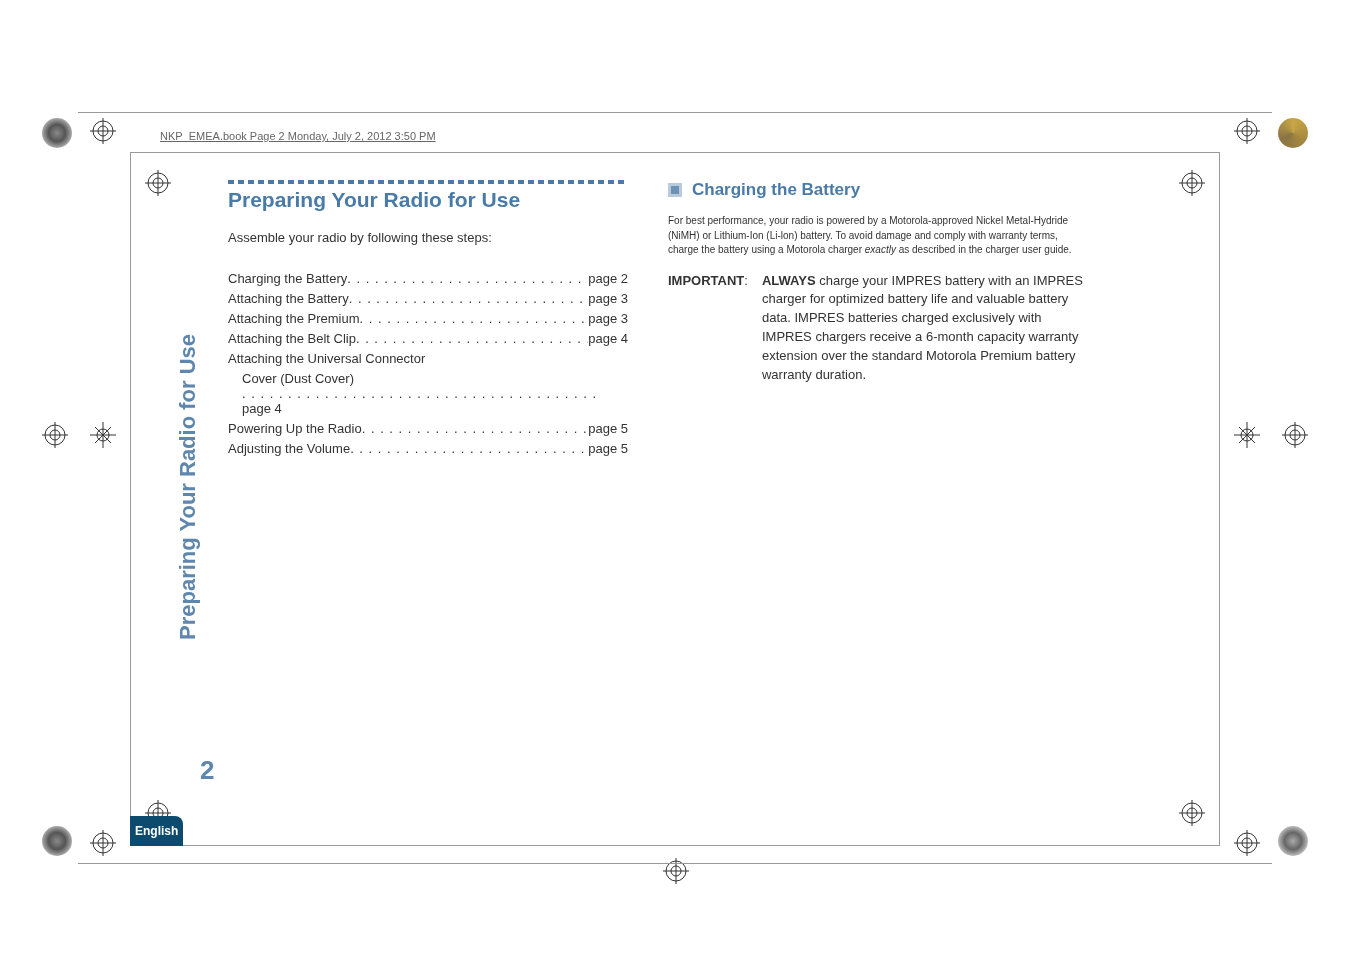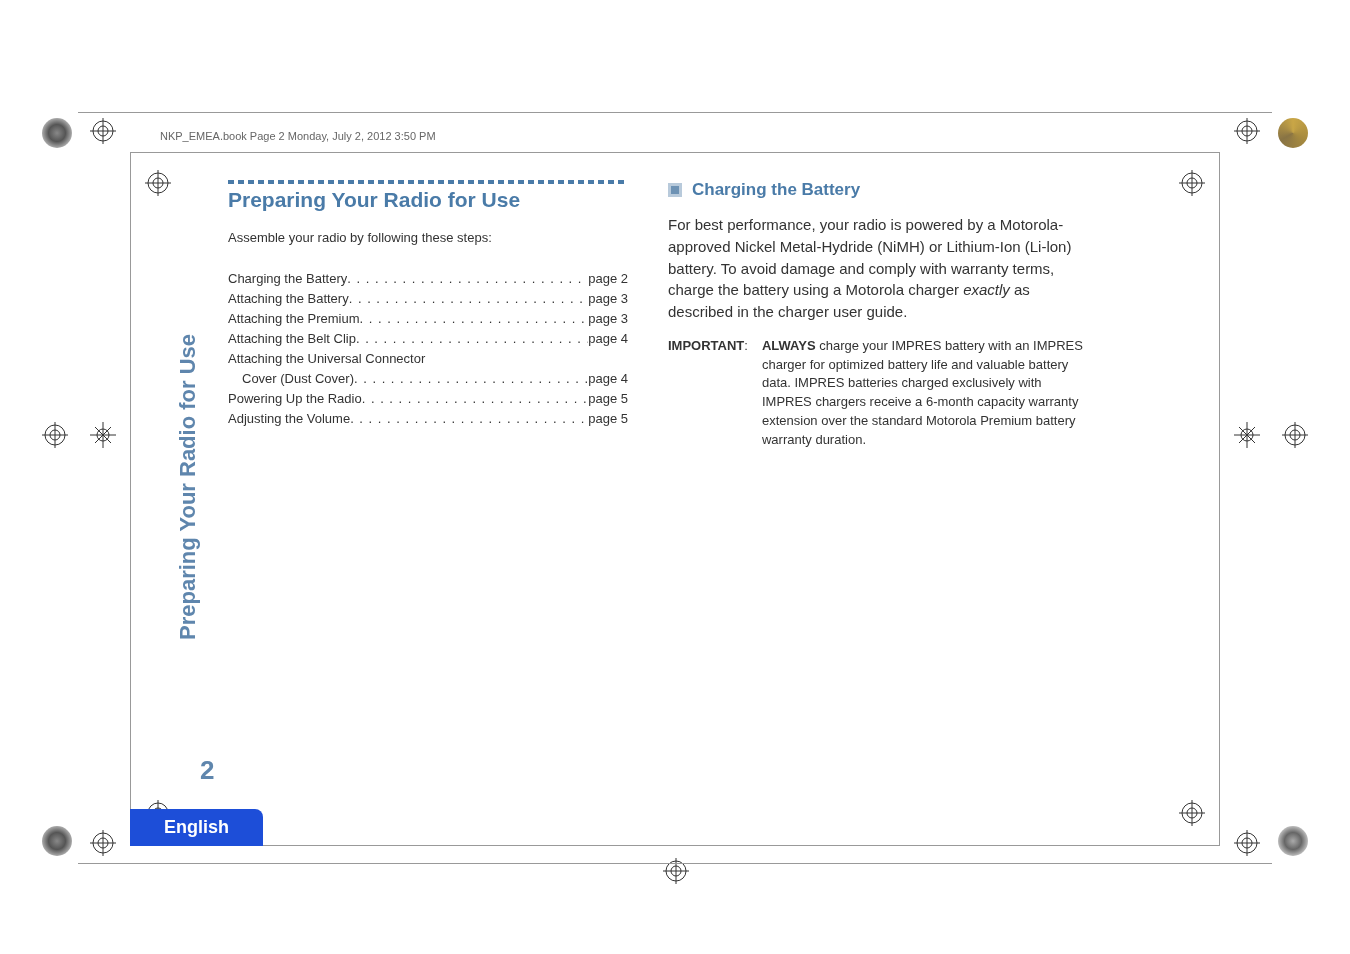--- a/index.html
+++ b/index.html
@@ -36,20 +36,21 @@
       left: 78px;
       right: 78px;
       border-top: 0.5px solid #999;
     }
     .header-text {
       position: absolute;
       top: 130px;
       left: 160px;
       font-size: 11px;
       color: #666;
+      text-decoration: underline;
     }
     .inner-border {
       position: absolute;
       top: 152px;
       left: 130px;
       right: 130px;
       bottom: 108px;
       border: 0.5px solid #999;
     }
     .content-area {
@@ -95,40 +96,41 @@
     .toc-label {
       overflow: hidden;
     }
     .toc-dots {
       flex: 1;
       overflow: hidden;
       letter-spacing: 1px;
     }
     .toc-indent {
       padding-left: 14px;
+      flex-direction: column;
     }
     .subsection-header {
       display: flex;
       align-items: center;
       gap: 10px;
       margin-bottom: 14px;
     }
     .subsection-marker {
       width: 14px;
       height: 14px;
       background: #6d92b4;
       border: 3px solid #b8cadb;
     }
     .subsection-title {
       color: #4a7ba8;
       font-size: 17px;
       font-weight: bold;
     }
     .body-text {
-      font-size: 15px;
+      font-size: 10px;
       line-height: 1.45;
       margin-bottom: 14px;
       color: #333;
     }
     .important-block {
       display: flex;
       gap: 14px;
       font-size: 13px;
       line-height: 1.45;
     }
@@ -152,24 +154,24 @@
       left: 200px;
       bottom: 168px;
       color: #5f86ad;
       font-size: 26px;
       font-weight: bold;
     }
     .language-tab {
       position: absolute;
       left: 130px;
       bottom: 108px;
-      background: #1d4ed8;
+      background: #0c4a6e;
       color: #fff;
-      padding: 8px 34px;
-      font-size: 18px;
+      padding: 8px 5px;
+      font-size: 12px;
       font-weight: bold;
       border-top-right-radius: 8px;
     }
     .bottom-line {
       position: absolute;
       bottom: 90px;
       left: 78px;
       right: 78px;
       border-top: 0.5px solid #999;
     }

